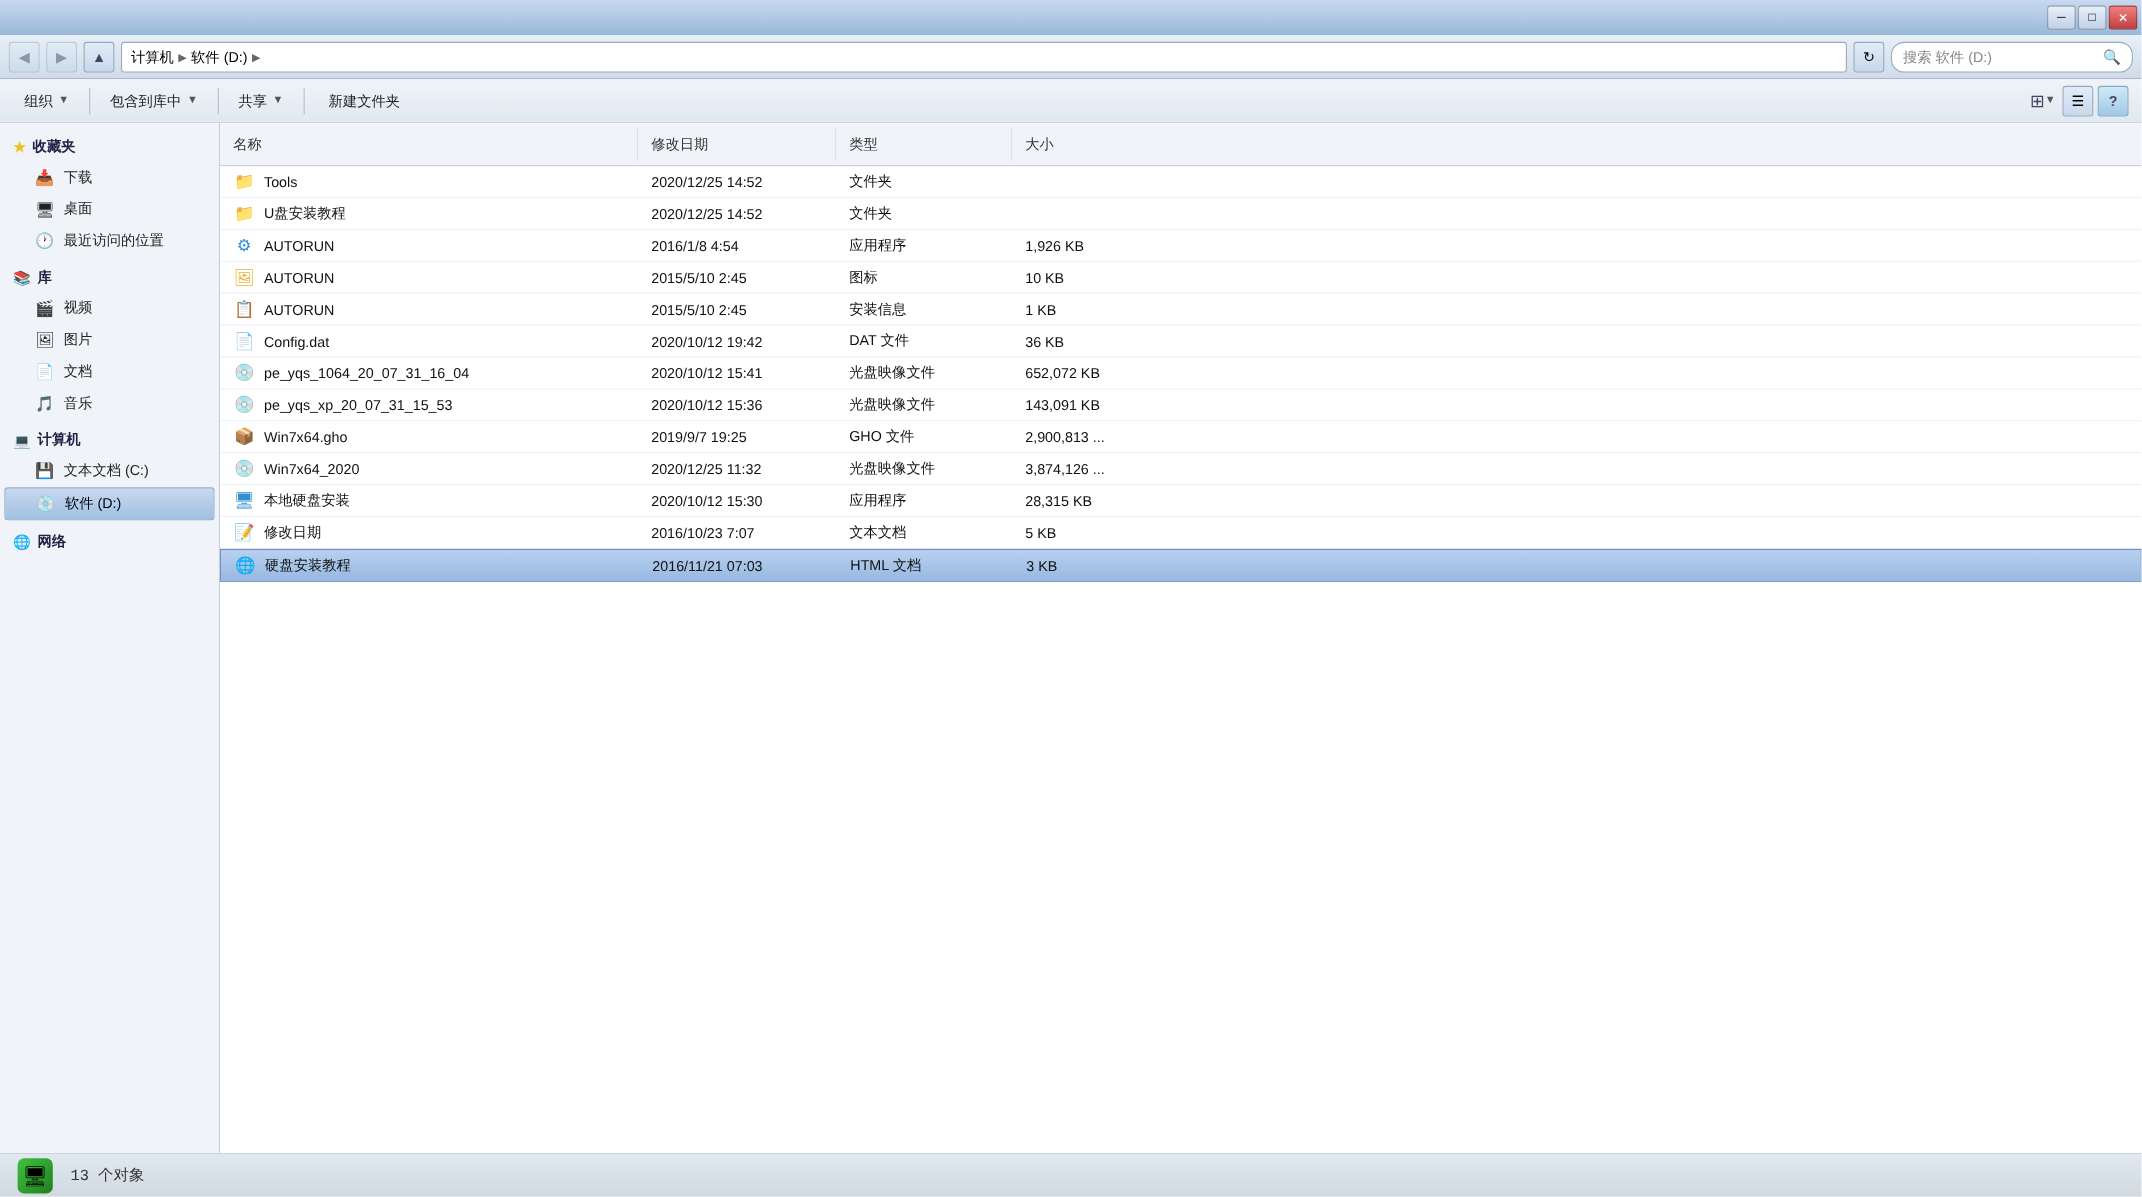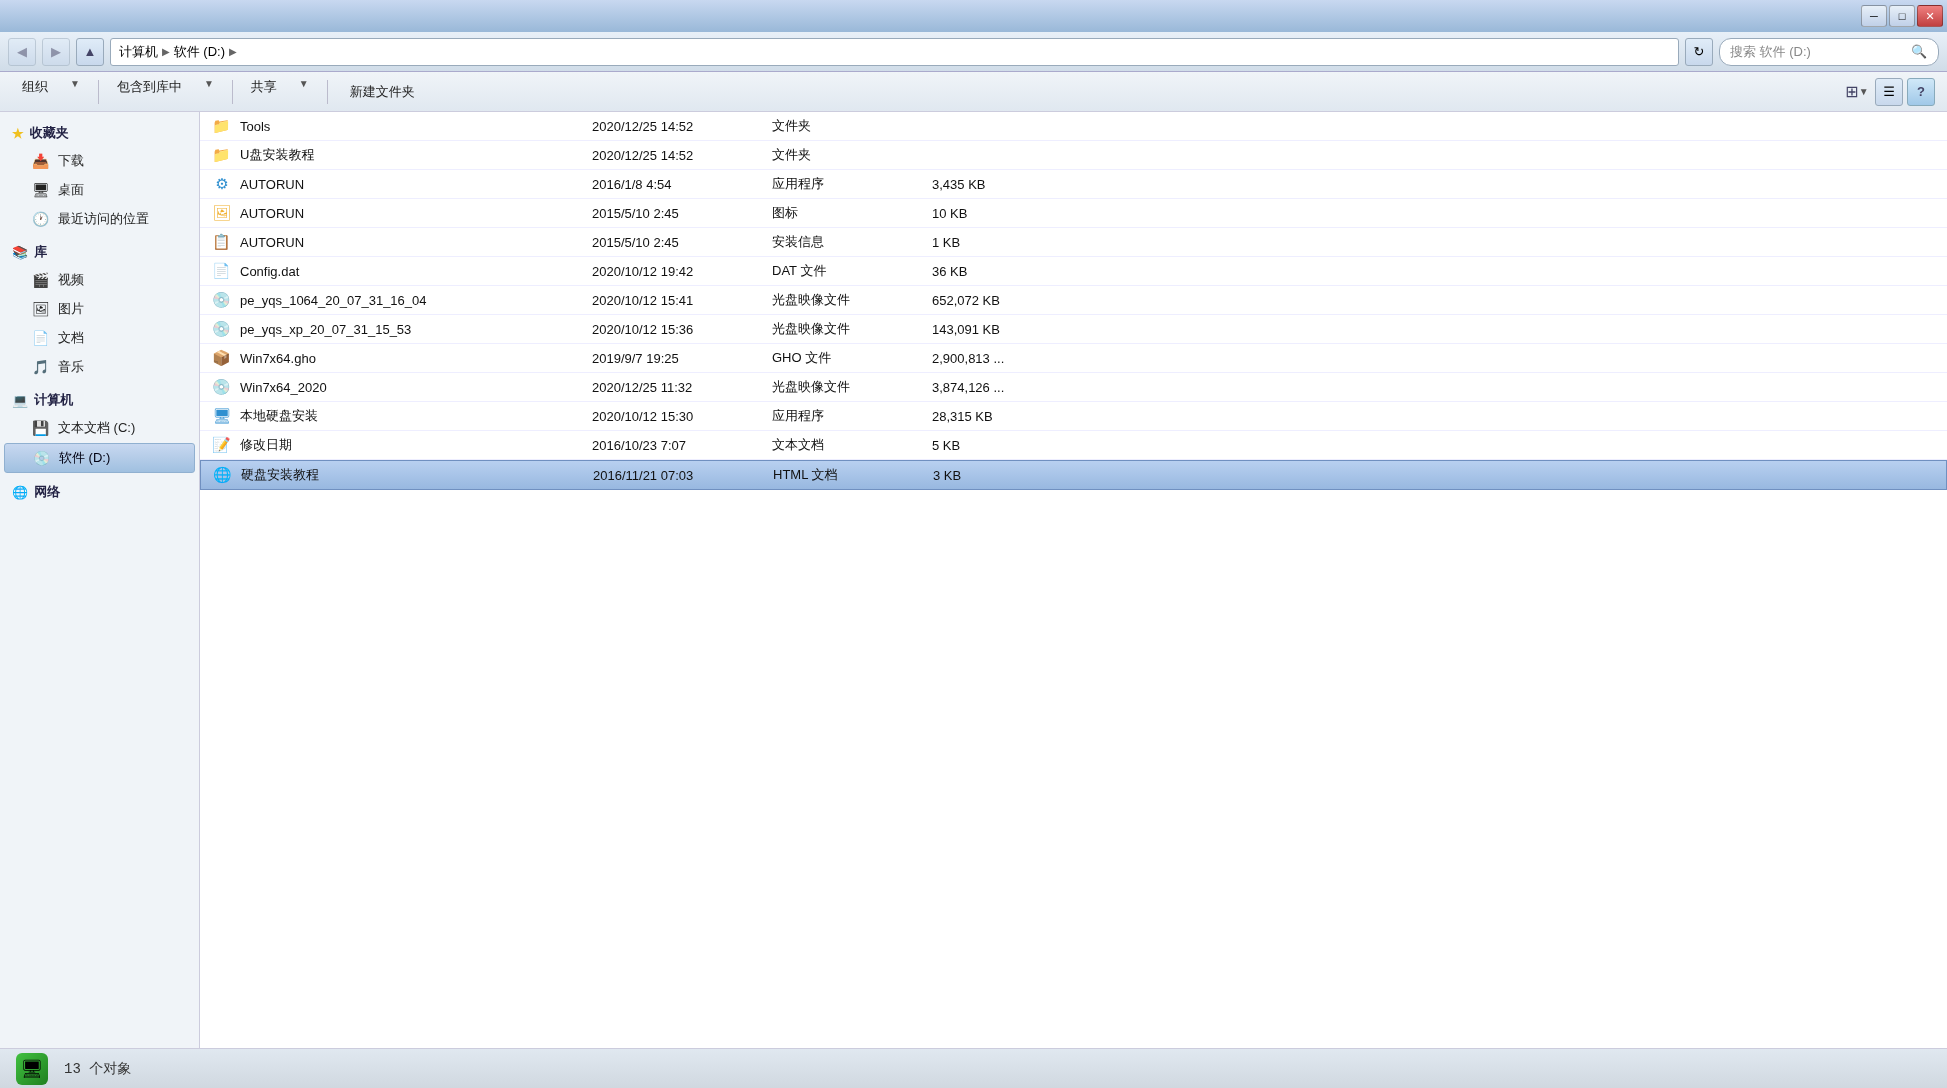--- a/index.html
+++ b/index.html
@@ -118,21 +118,22 @@
       border-bottom: 1px solid #ccd;
     }
     .toolbar-btn {
       height: 28px;
       padding: 0 10px;
       background: transparent;
       border: none;
       border-radius: 3px;
       cursor: pointer;
       display: flex;
-      gap: 22px;
+      align-items: center;
+      gap: 5px;
       font-size: 13px;
       color: #222;
     }
     .toolbar-separator {
       width: 1px;
       height: 24px;
       background: #bbc;
       margin: 0 4px;
     }
     .new-folder-btn {
@@ -463,20 +464,26 @@
       <div class="sidebar-section-header">
         <span class="network-icon">🌐</span>
         <span>网络</span>
       </div>
     </div>
 
   </div>
 
   <div class="file-area">
 
+    <div class="file-list-header">
+      <div class="col-header">名称</div>
+      <div class="col-header">修改日期</div>
+      <div class="col-header">类型</div>
+      <div class="col-header">大小</div>
+    </div>
 
     <div id="file-list">
         <div class="file-row">
     <div class="file-cell">
       <span class="file-icon fi-folder">📁</span>
       <span>Tools</span>
     </div>
     <div class="file-cell">
       <span>2020/12/25 14:52</span>
     </div>
@@ -507,21 +514,21 @@
       <span class="file-icon fi-exe">⚙</span>
       <span>AUTORUN</span>
     </div>
     <div class="file-cell">
       <span>2016/1/8 4:54</span>
     </div>
     <div class="file-cell">
       <span>应用程序</span>
     </div>
     <div class="file-cell">
-      <span>3,435 KB</span>
+      <span>1,926 KB</span>
     </div>
   </div>
         <div class="file-row">
     <div class="file-cell">
       <span class="file-icon fi-ico">🖼</span>
       <span>AUTORUN</span>
     </div>
     <div class="file-cell">
       <span>2015/5/10 2:45</span>
     </div>

